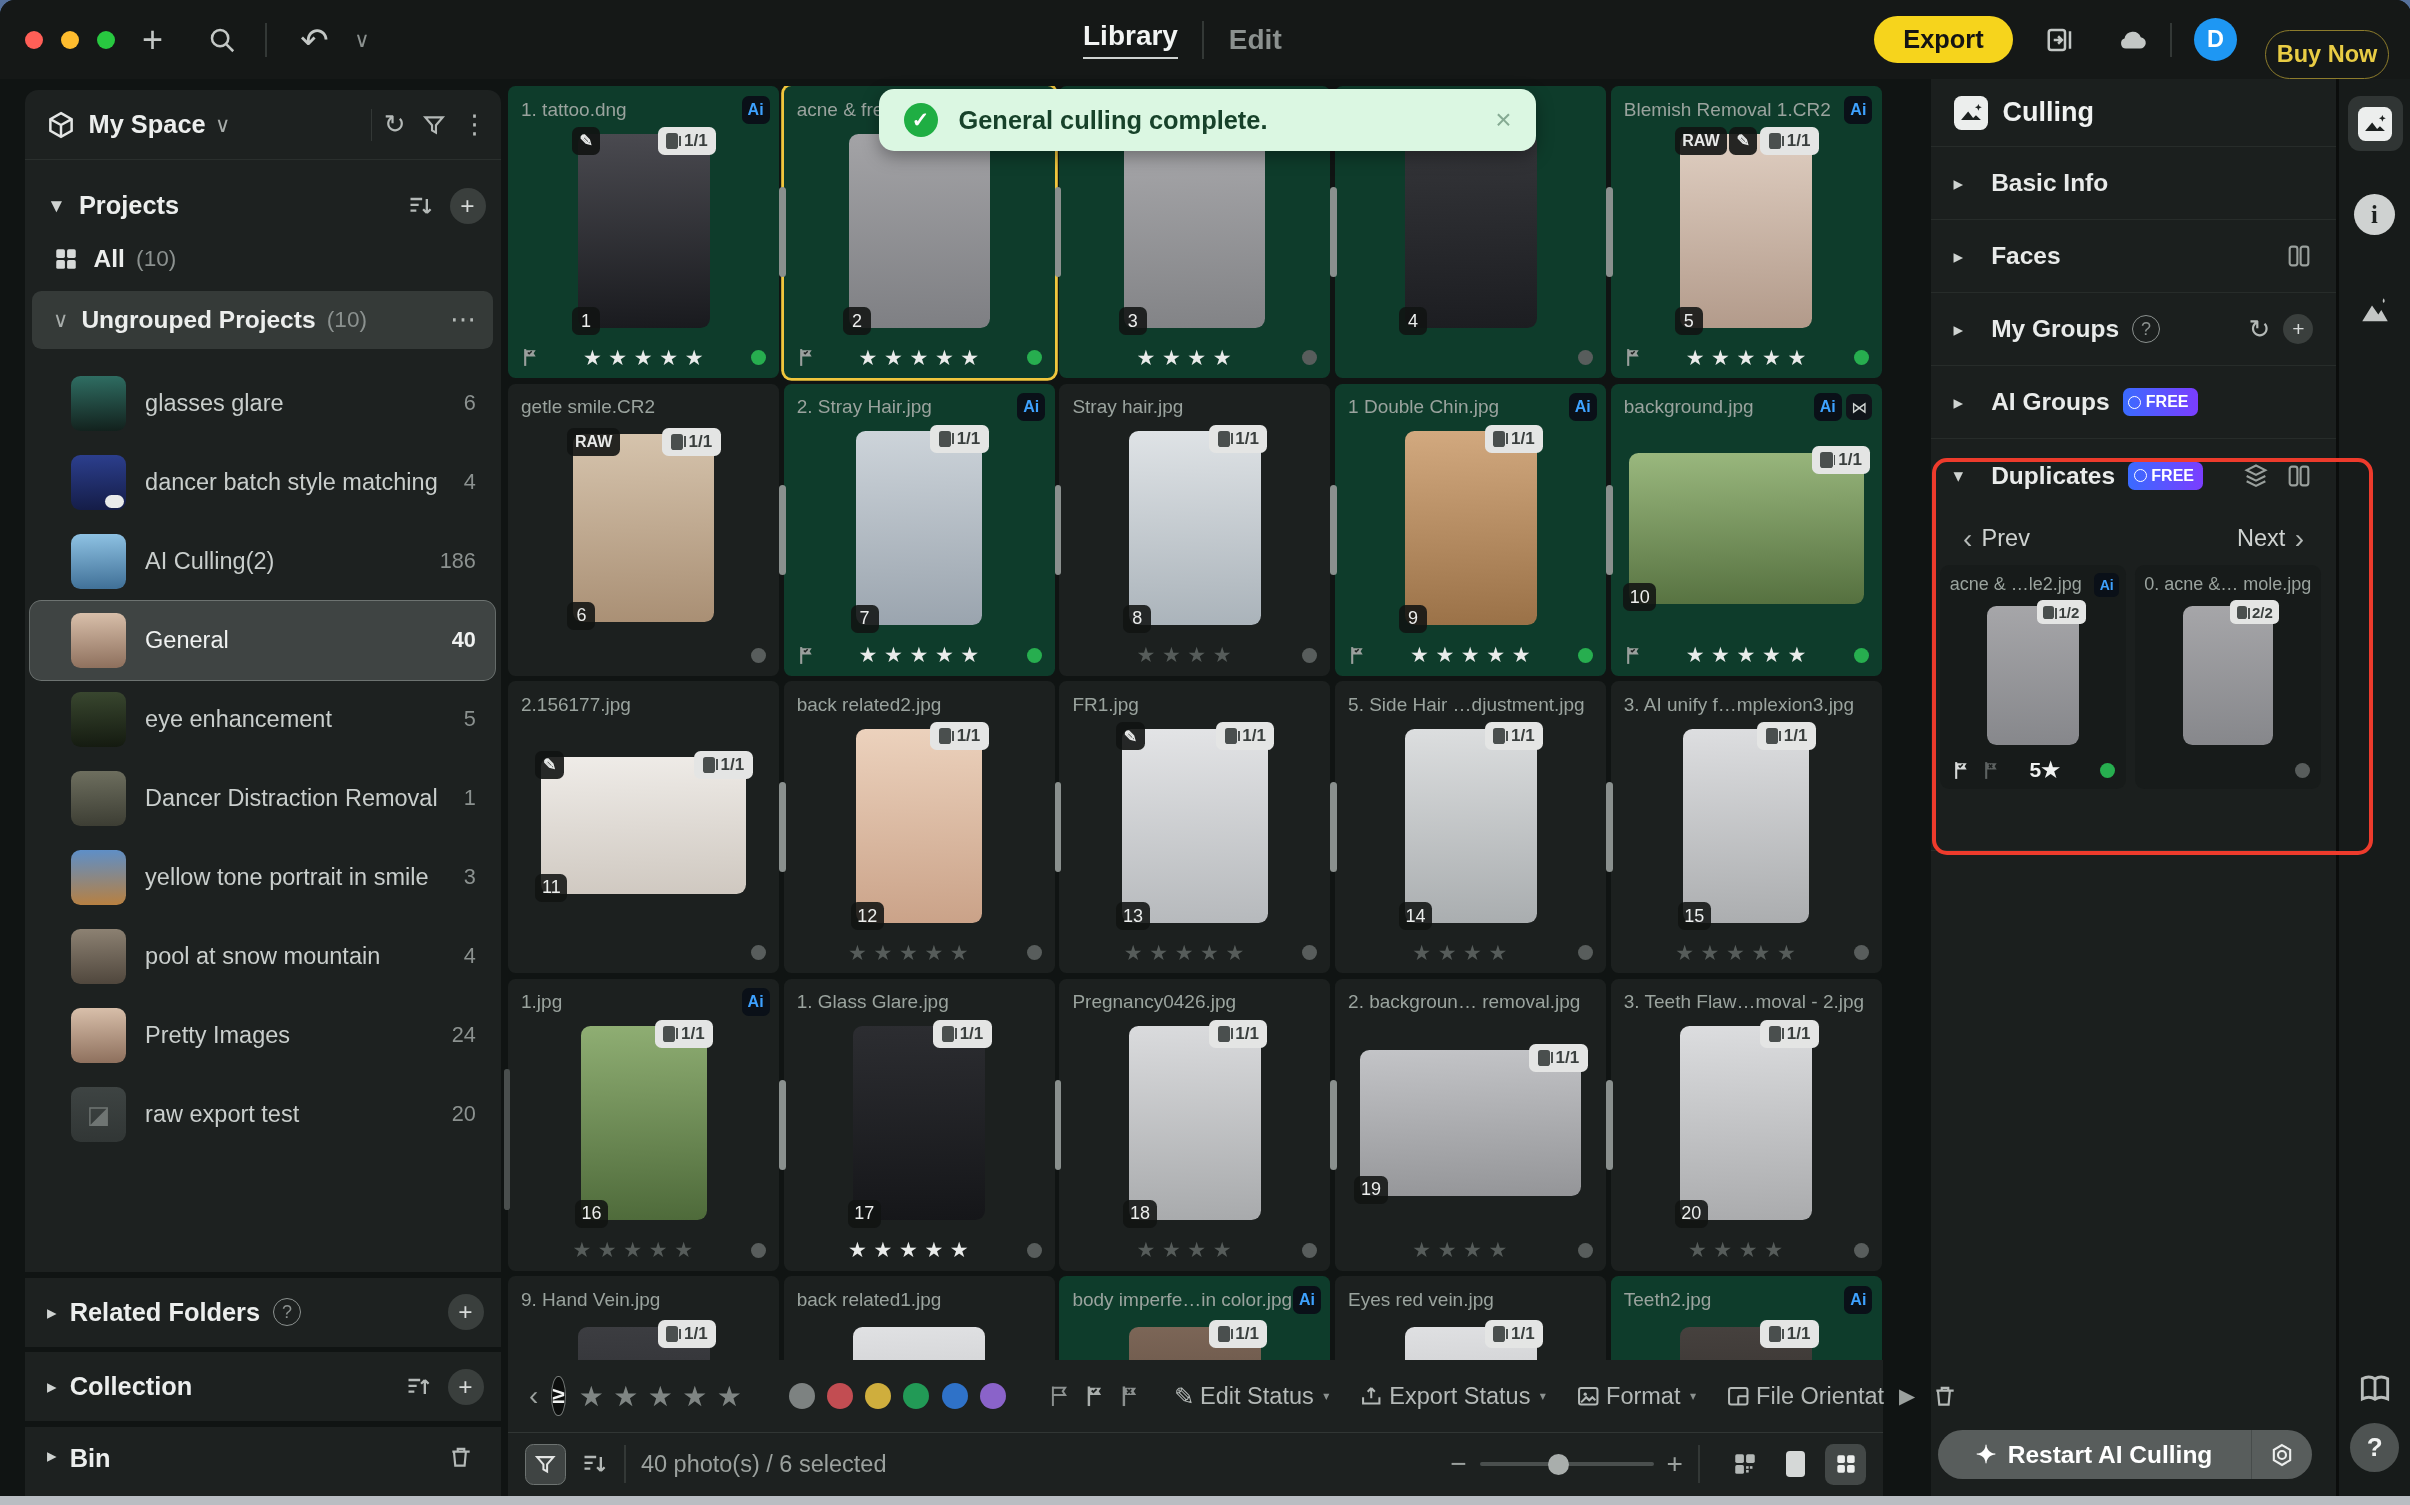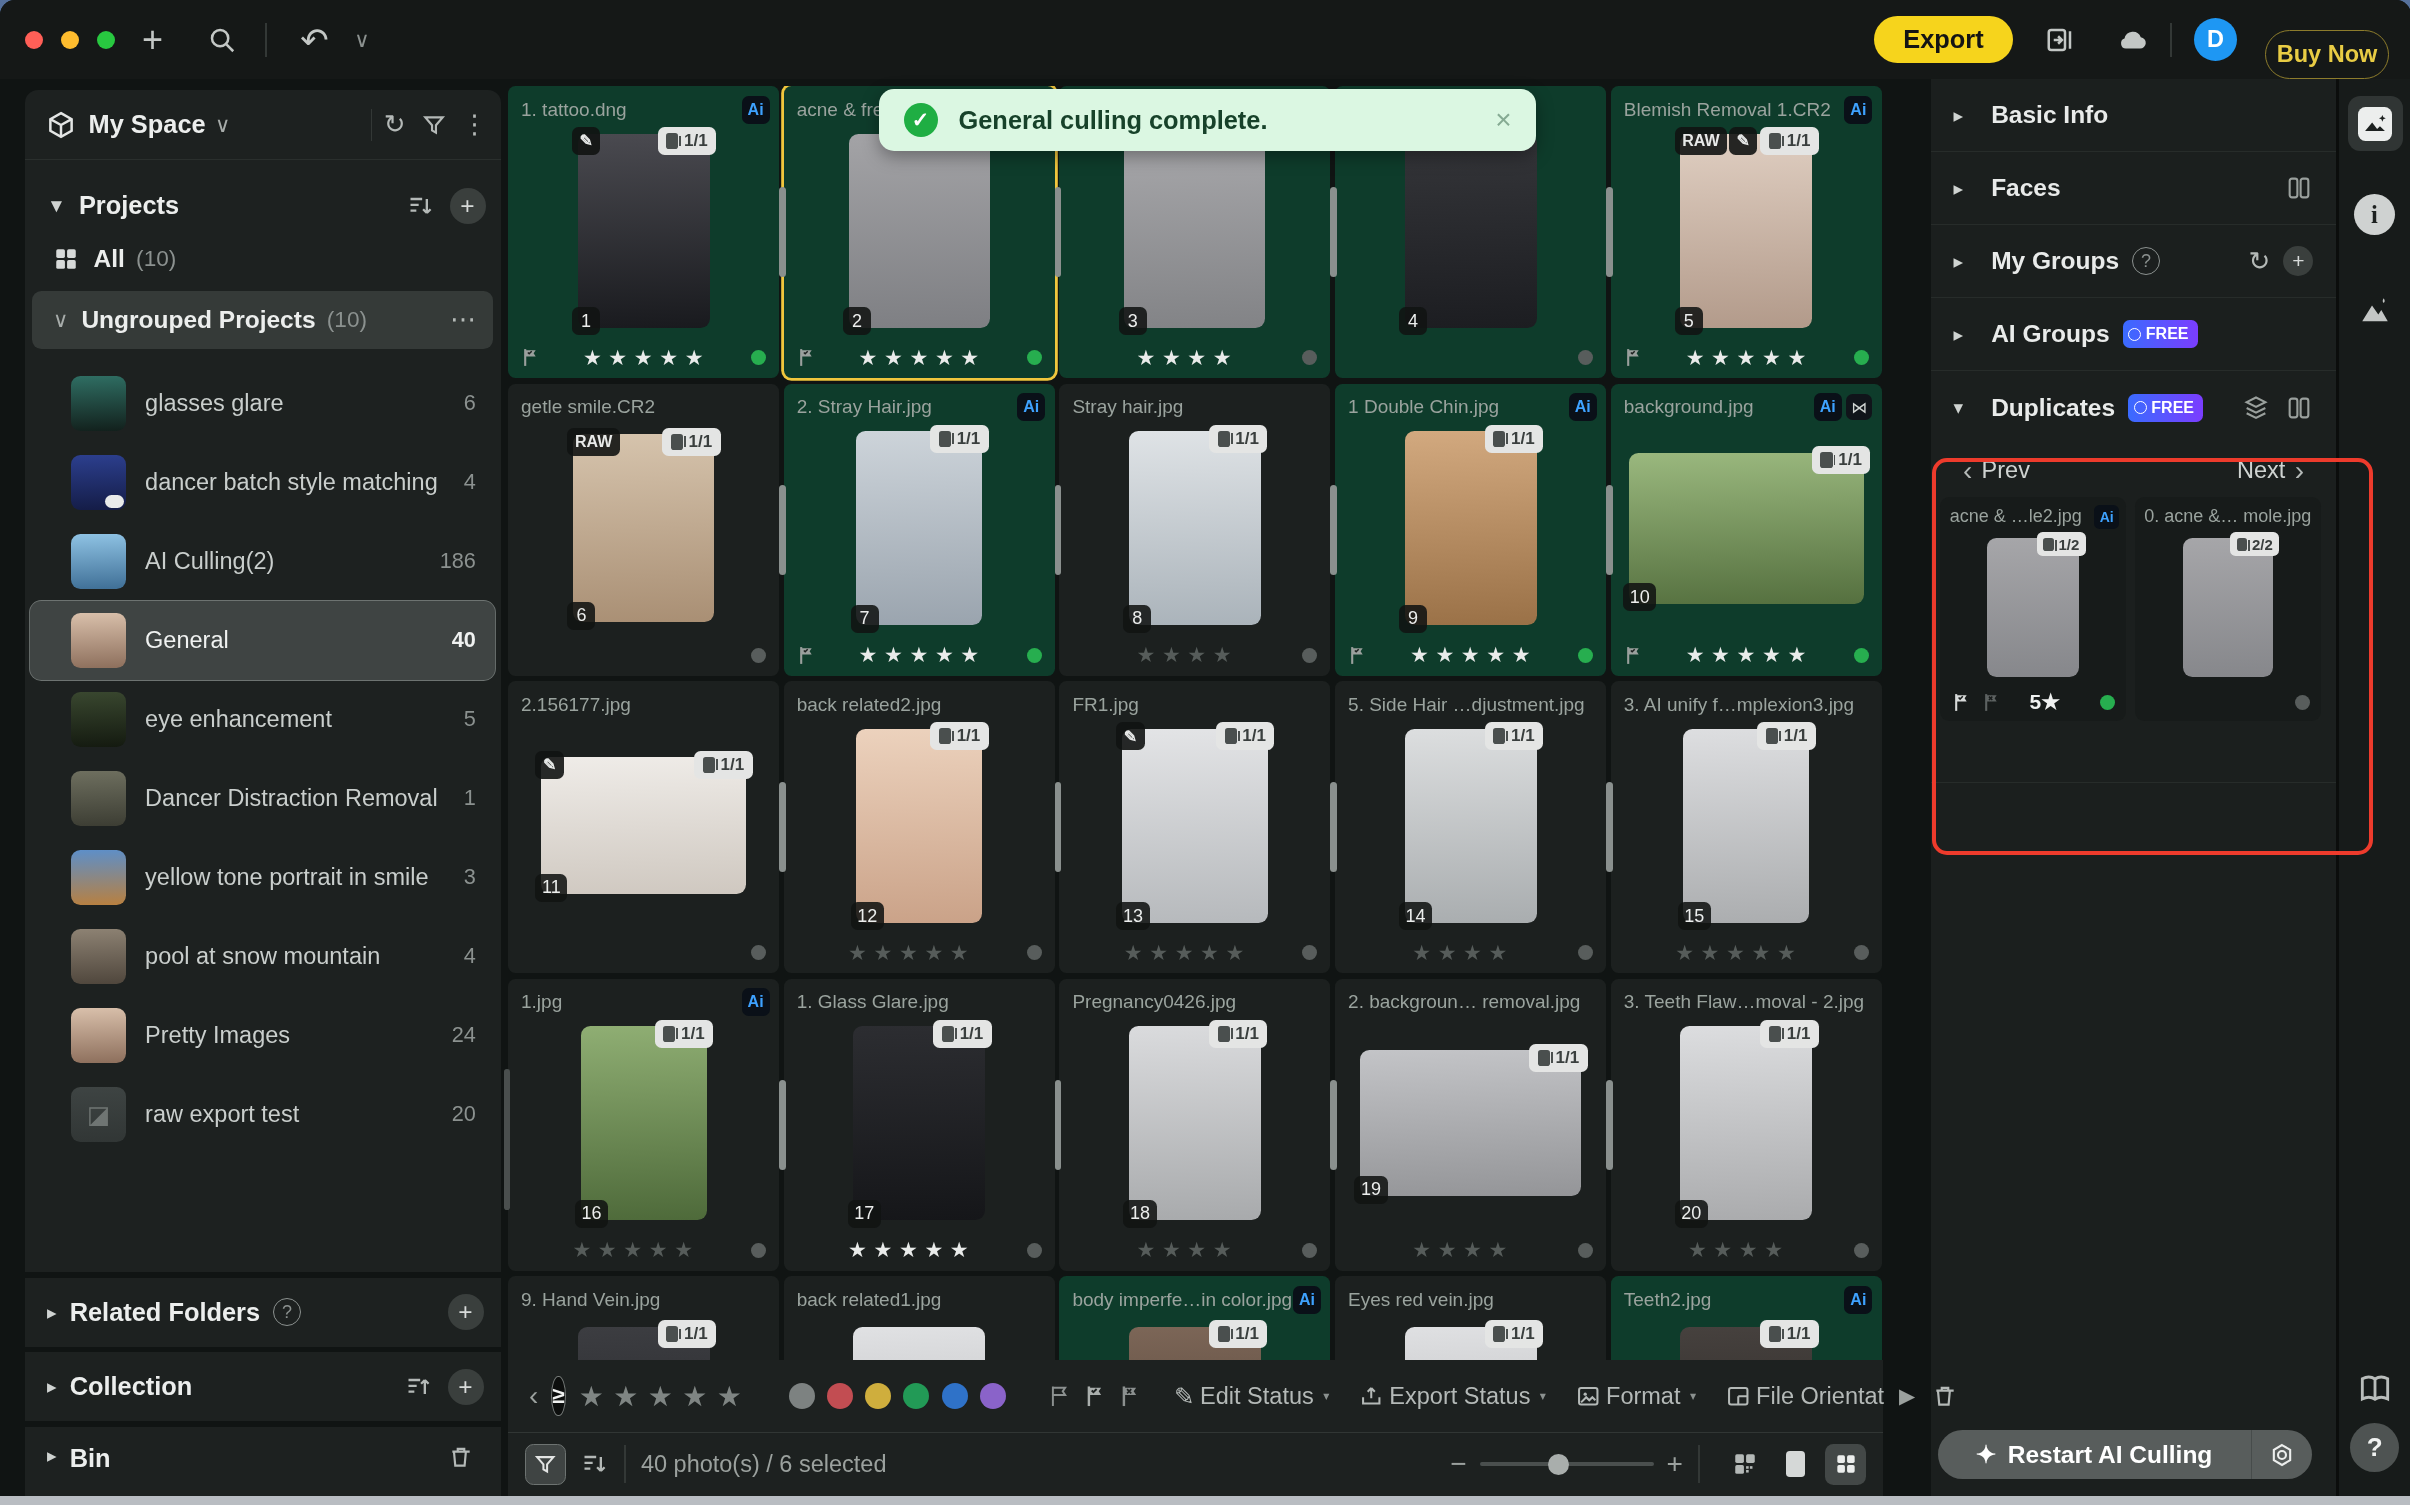--- a/index.html
+++ b/index.html
@@ -200,20 +200,25 @@
     <div class="tb-ic" style="left:201px; width:41px;">
       <svg width="30" height="30" viewBox="0 0 24 24" fill="none" stroke="#c3c7c5" stroke-width="2">
           <circle cx="10.5" cy="10.5" r="6.5"></circle>
           <path d="M15.5 15.5L21 21"></path>
         </svg>
     </div>
     <div class="tb-div" style="left:265px"></div>
     <div class="tb-ic" style="left:294px; width:41px; font-size:34px;">↶</div>
     <div class="tb-ic" style="left:345px; width:34px; font-size:21px; color:#8b918f;">∨</div>
 
+    <div class="tabs">
+      <span class="tab on">Library</span>
+      <span class="tab-sep"></span>
+      <span class="tab off">Edit</span>
+    </div>
 
     <div class="export-btn">Export</div>
     <div class="tb-ic" style="left:2039px; width:41px;">
       <svg width="30" height="30" viewBox="0 0 24 24" fill="none" stroke="#c3c7c5" stroke-width="2">
           <rect x="3" y="4" width="13" height="16" rx="2"></rect>
           <path d="M7 12h6m-2.5-3l3 3-3 3"></path>
           <path d="M20 5v14"></path>
         </svg>
     </div>
     <div class="tb-ic" style="left:2112px; width:41px;">
@@ -1267,20 +1272,29 @@
             <rect x="4" y="4" width="7" height="7" rx="1.5"></rect>
             <rect x="13" y="4" width="7" height="7" rx="1.5"></rect>
             <rect x="4" y="13" width="7" height="7" rx="1.5"></rect>
             <rect x="13" y="13" width="7" height="7" rx="1.5"></rect>
           </svg>
       </span>
     </div>
   </div>
 
   <div class="panel">
+    <div class="p-row p-title-row">
+      <span class="cull-ic">
+        <svg viewBox="0 0 24 24">
+            <path d="M5 17l5-6 3.5 4.5 2-2 3.5 3.5z" fill="#1d2120"></path>
+            <path d="M17.2 5.6l.7 1.7 1.7.7-1.7.7-.7 1.7-.7-1.7-1.7-.7 1.7-.7z" fill="#1d2120"></path>
+          </svg>
+      </span>
+      <span class="p-title">Culling</span>
+    </div>
 
     <div class="p-row p-sec">
       <span class="tri">▸</span>
       <span class="lbl">Basic Info</span>
     </div>
 
     <div class="p-row p-sec">
       <span class="tri">▸</span>
       <span class="lbl">Faces</span>
       <span class="spacer"></span>

